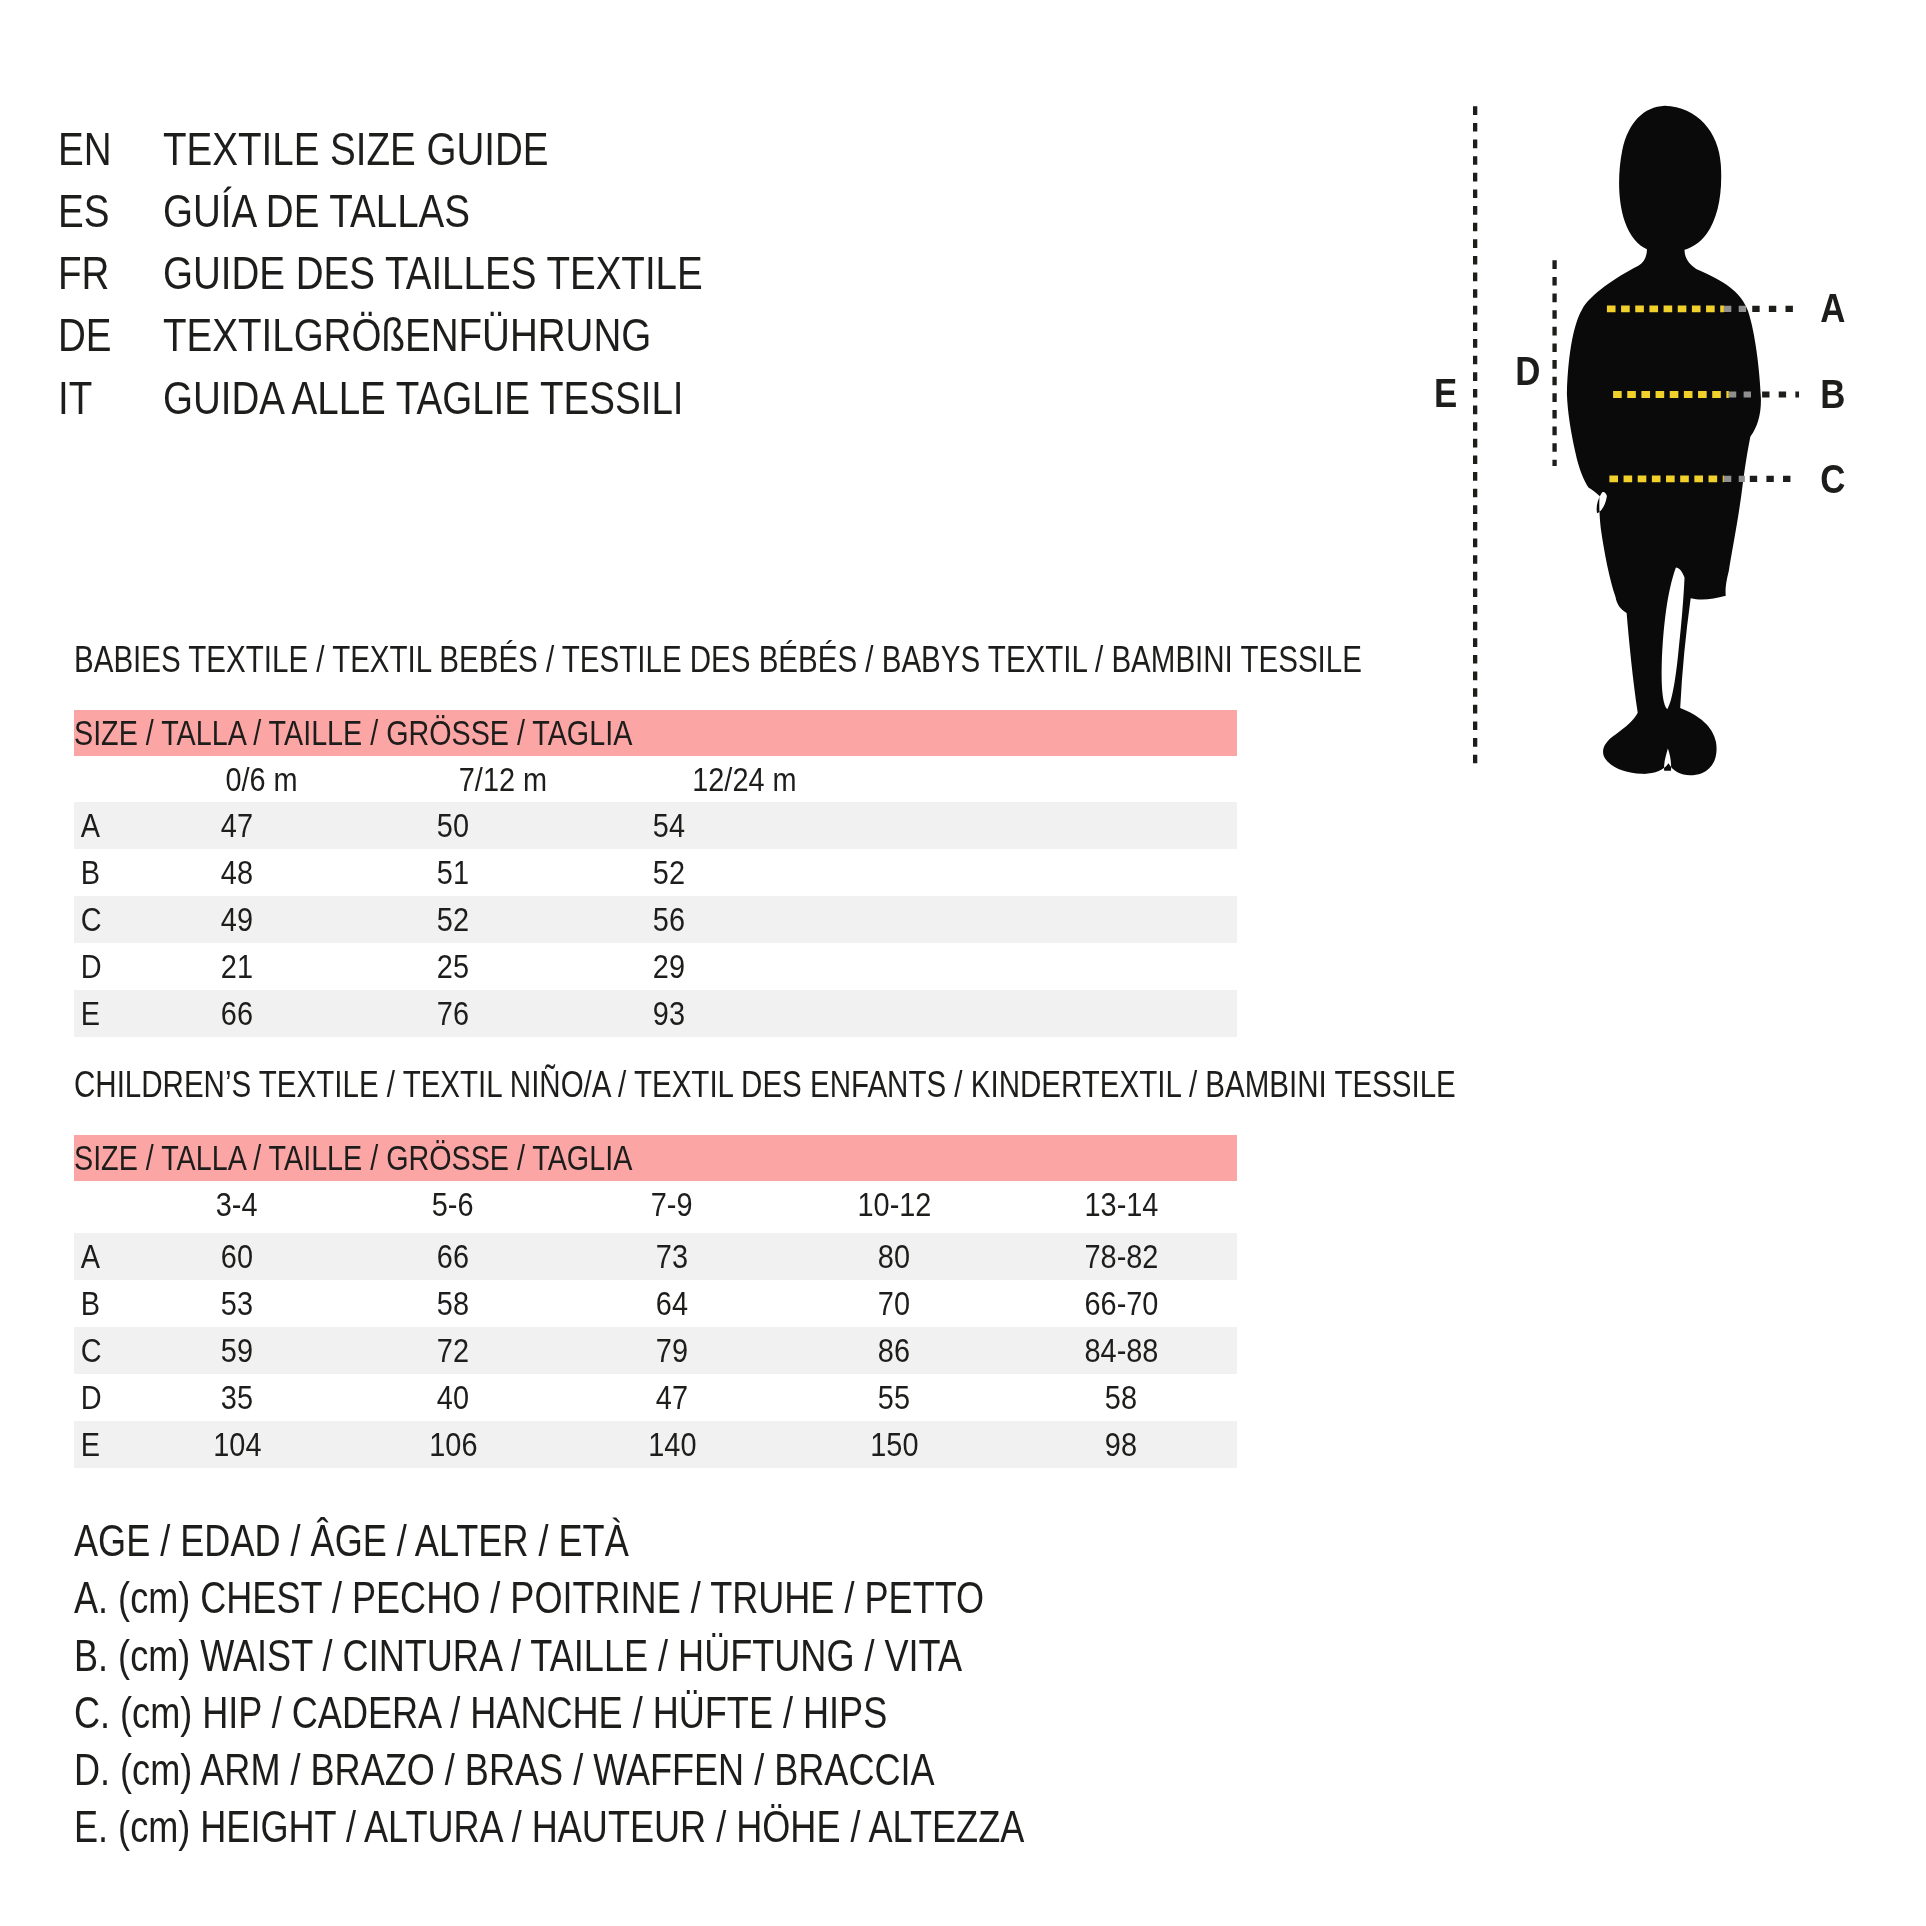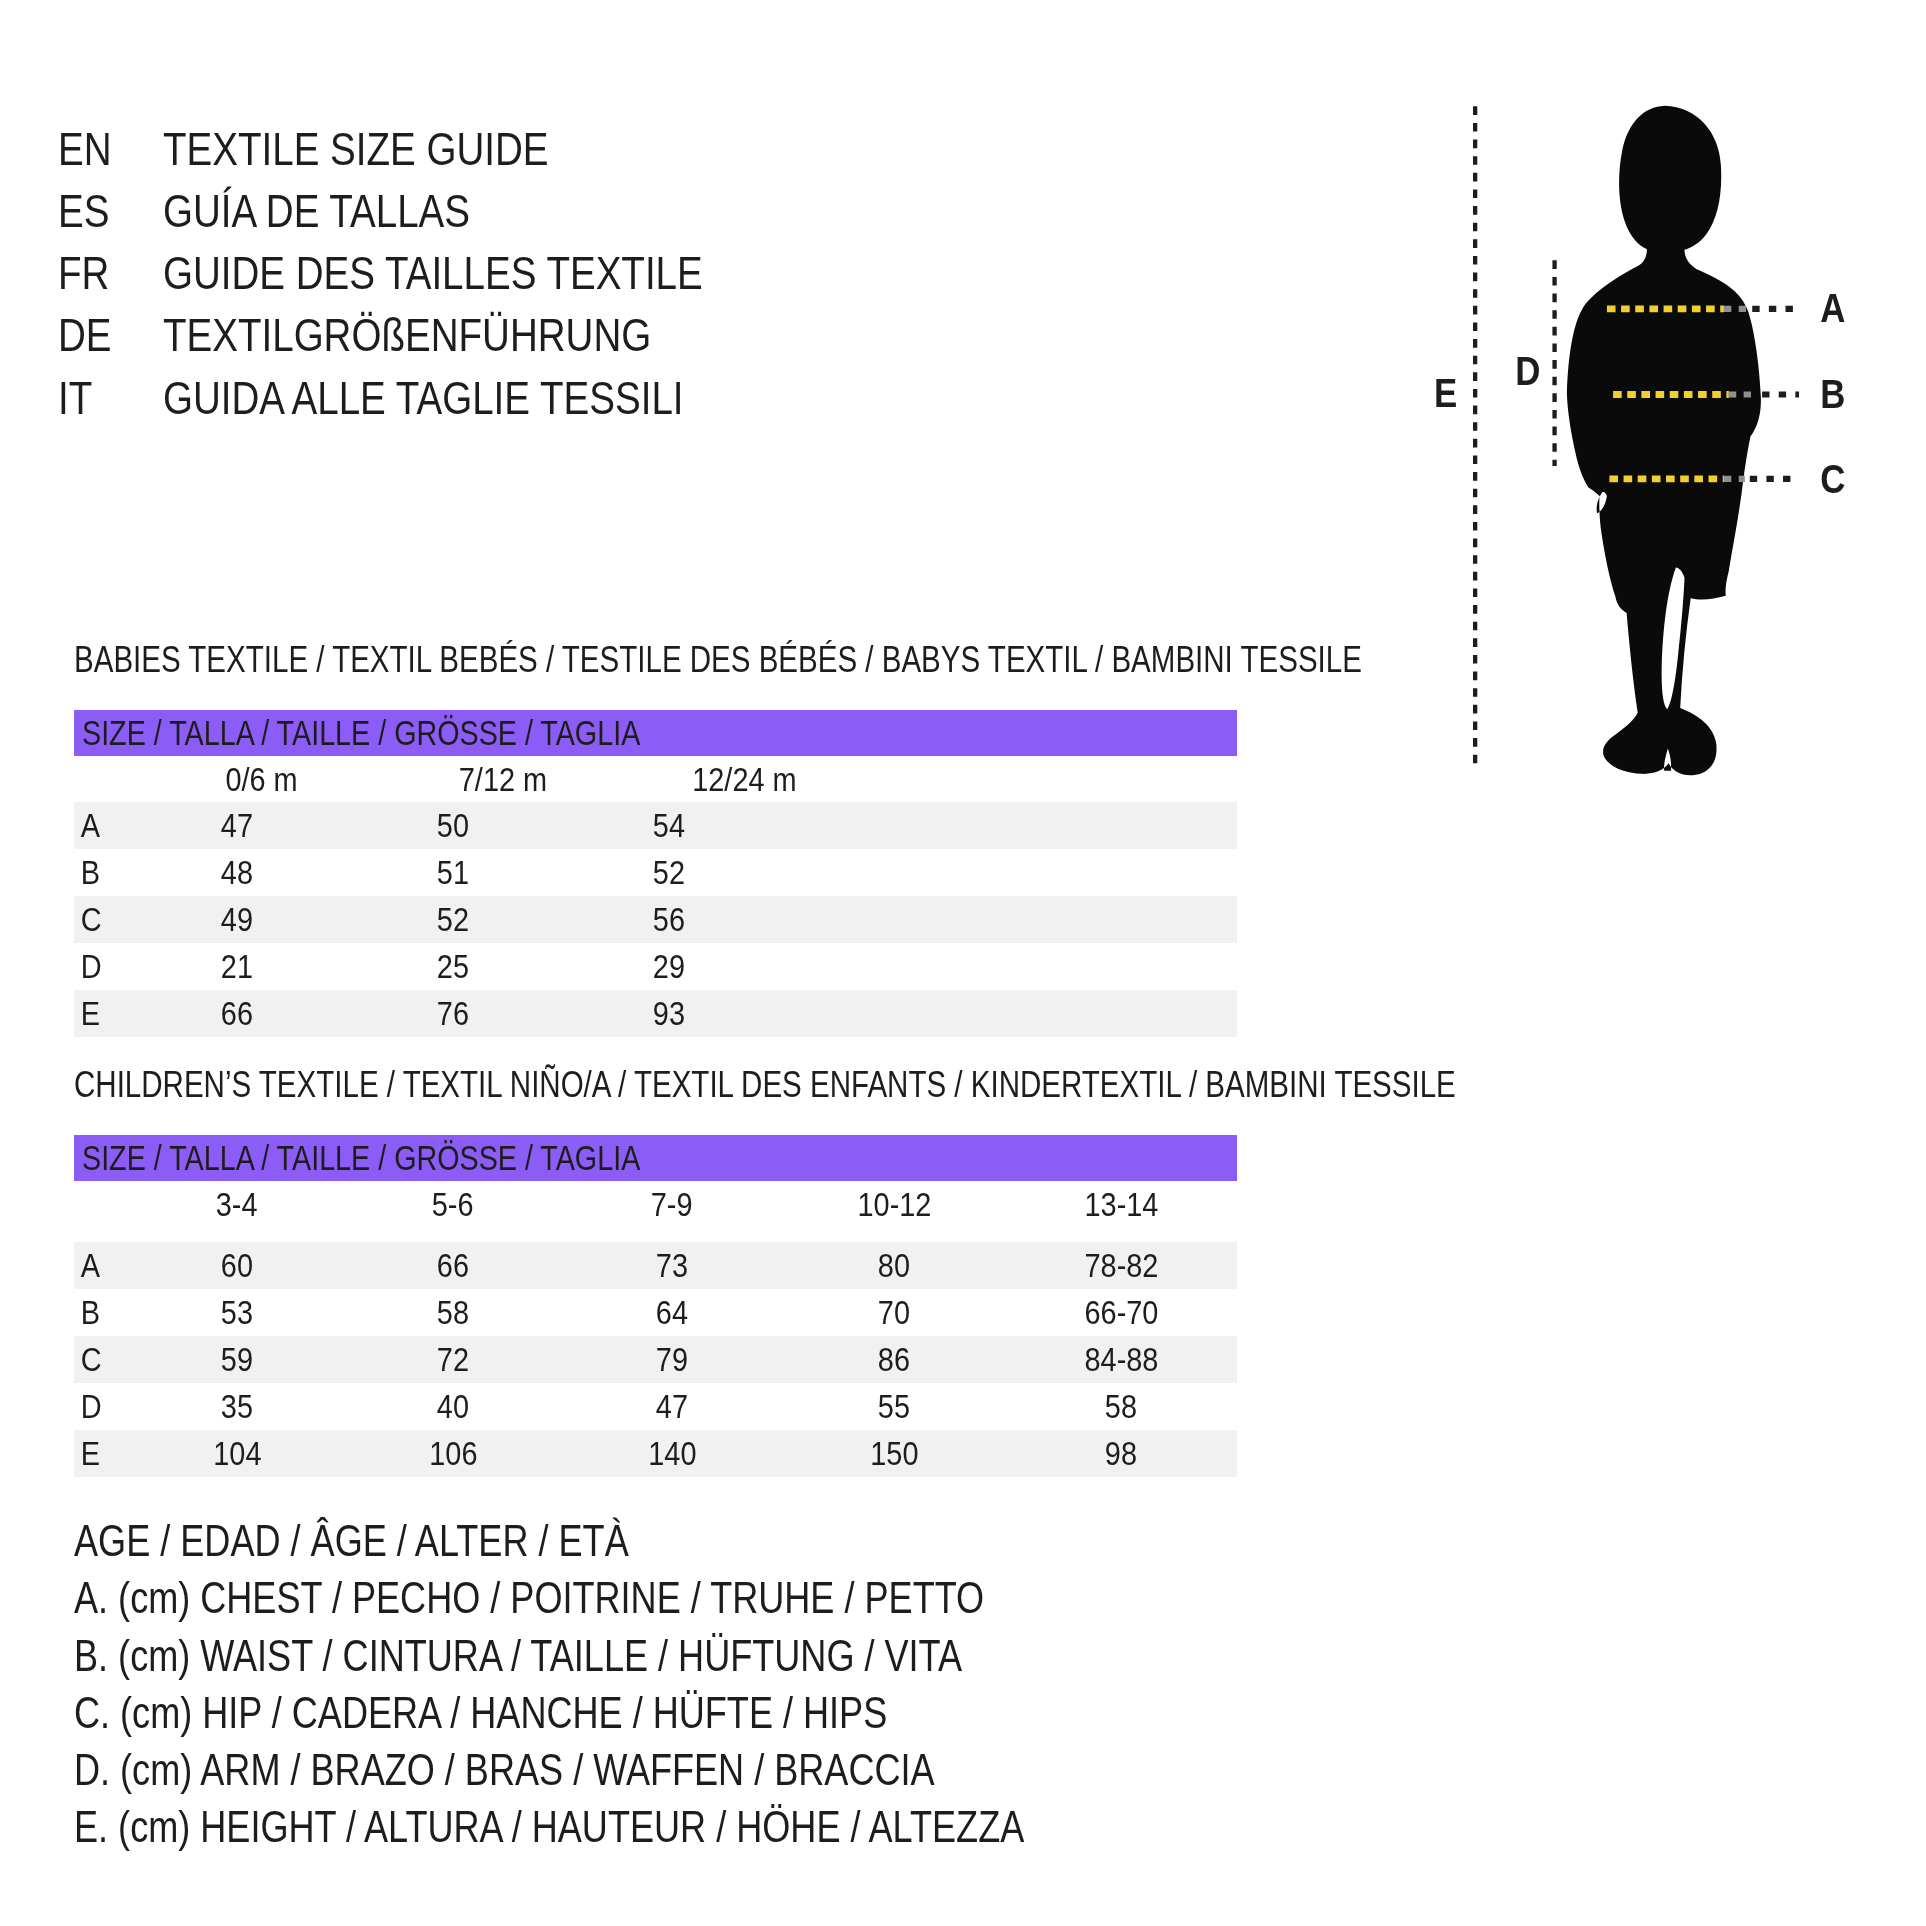--- a/index.html
+++ b/index.html
@@ -12,21 +12,21 @@
   
   .lang-row{position:absolute;left:58px;height:62px;line-height:62px;font-size:47px;}
   .lang-code{display:inline-block;width:92px;vertical-align:top;}
   .lang-title{vertical-align:top;}
 
   
   .section-title{position:absolute;left:74px;font-size:36px;line-height:37px;font-weight:400;}
 
   
   .size-table{position:absolute;left:74px;width:1163px;}
-  .size-bar{height:46px;background:#8b5cf6;font-size:35px;line-height:46px;padding-left:8px;box-sizing:border-box;}
+  .size-bar{height:46px;background:#fca5a5;font-size:35px;line-height:46px;box-sizing:border-box;}
   .trow{display:grid;height:47px;line-height:47px;font-size:34px;}
   .trow.head{height:46px;line-height:46px;gap:25px;}
   .babies-grid{grid-template-columns:55px 216px 216px 216px 1fr;}
   .children-grid{grid-template-columns:55px 216px 216px 222px 222px 1fr;}
   .shade{background:#F1F1F1;}
   .cell{text-align:center;}
   .rlabel{text-align:left;padding-left:5px;}
 
   
   .figure{position:absolute;left:1411px;top:86px;width:515px;height:702px;}
@@ -196,21 +196,21 @@
       <span></span>
     </div>
   </div>
 
   <div class="section-title" style="top:1066px">
     <span class="cx">CHILDREN’S TEXTILE / TEXTIL NIÑO/A / TEXTIL DES ENFANTS / KINDERTEXTIL / BAMBINI TESSILE</span></div>
 
   <div class="size-table" style="top:1135px">
     <div class="size-bar">
       <span class="cx">SIZE / TALLA / TAILLE / GRÖSSE / TAGLIA</span></div>
-    <div class="trow children-grid" style="height:61px;line-height:47px">
+    <div class="trow children-grid" style="height:52px;line-height:47px">
       <span class="cell rlabel"></span>
       <span class="cell"><span class="cxc">3-4</span></span>
       <span class="cell"><span class="cxc">5-6</span></span>
       <span class="cell"><span class="cxc">7-9</span></span>
       <span class="cell"><span class="cxc">10-12</span></span>
       <span class="cell"><span class="cxc">13-14</span></span>
     </div>
     <div class="trow children-grid shade">
       <span class="cell rlabel"><span class="cxc">A</span></span>
       <span class="cell"><span class="cxc">60</span></span>

